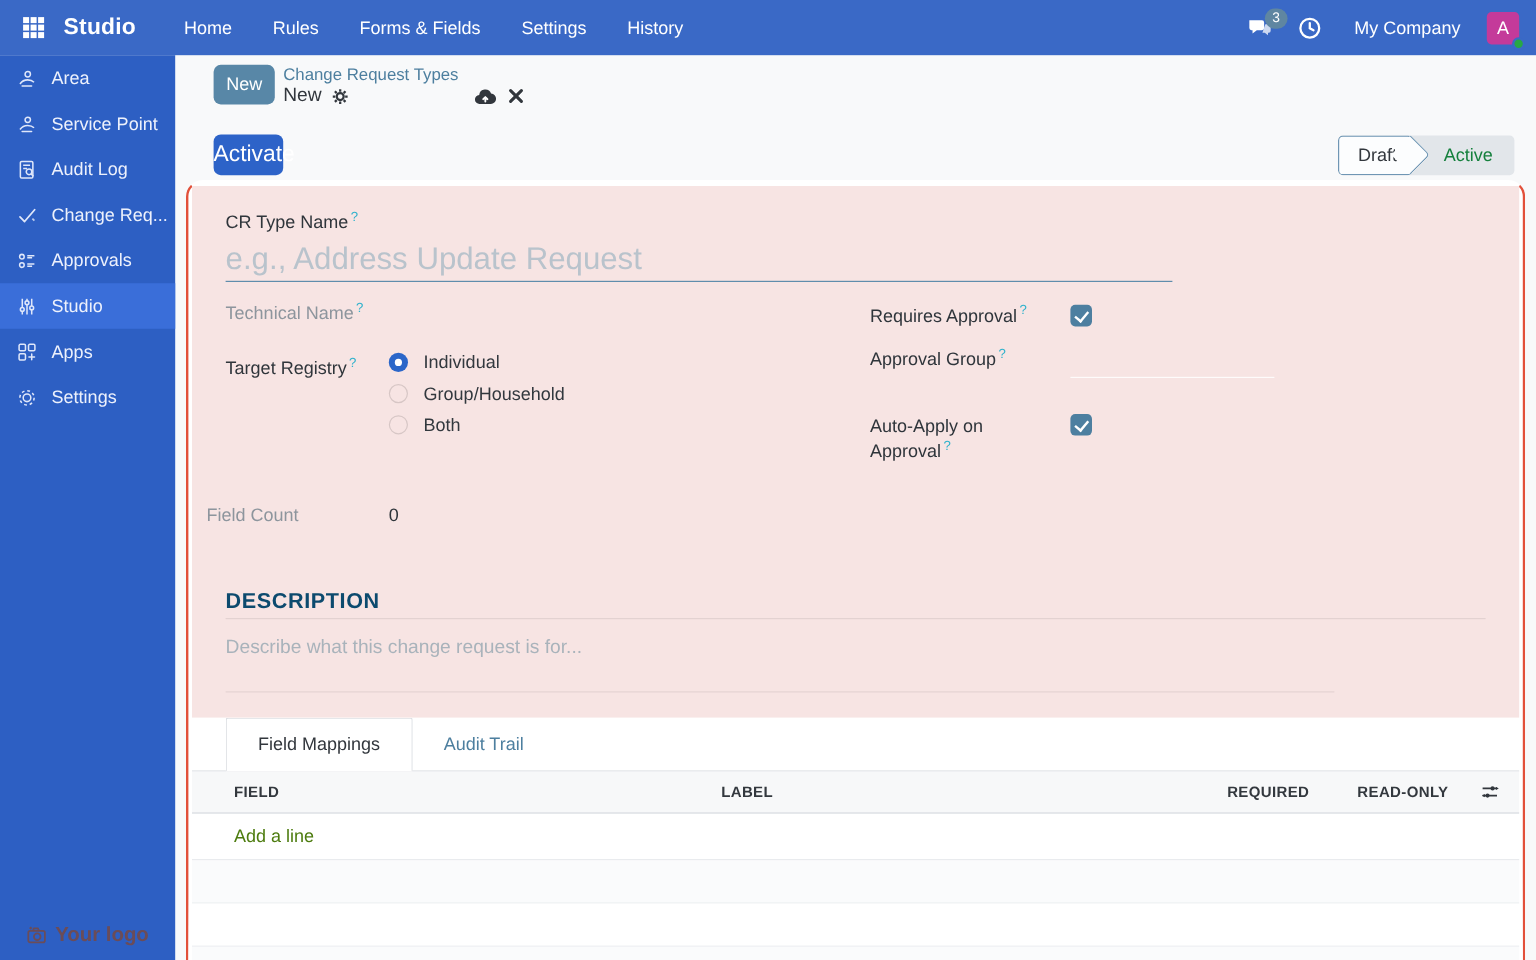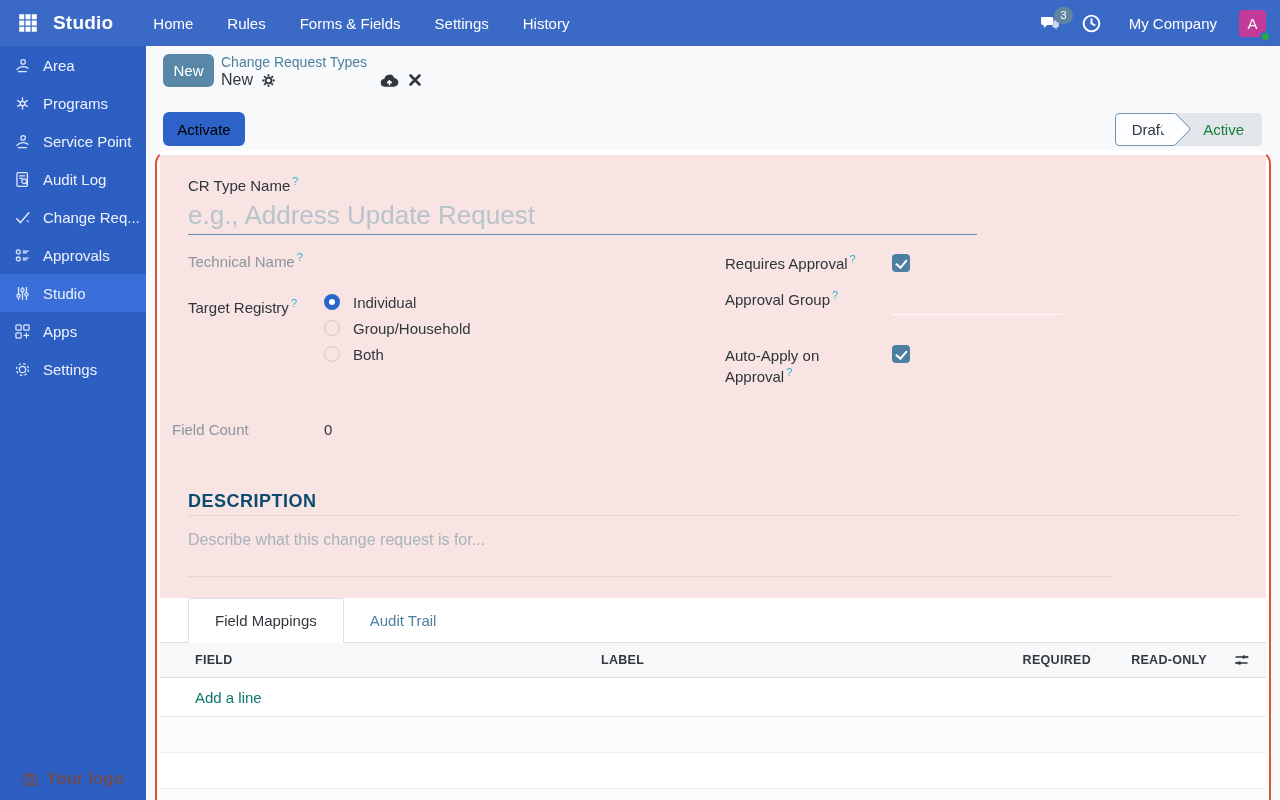--- a/index.html
+++ b/index.html
@@ -21,31 +21,31 @@
 
   
   .sidebar { position:absolute; left:0; top:46px; width:146px; height:754px; background:#2d5fc3; z-index:20; }
   .side-item { height:38px; display:flex; align-items:center; padding-left:14px; gap:12px; color:#edf1fc; font-size:15px; cursor:pointer; }
   .side-item.active { background:#3a6ed9; }
   .sicon { width:17px; height:17px; display:inline-flex; color:#dfe7fa; flex:none; }
   .side-logo { position:absolute; left:0; right:0; bottom:11px; display:flex; align-items:center; justify-content:center; gap:7px; color:#6b4c58; font-weight:700; font-size:17px; cursor:pointer; }
   .side-logo svg { width:17px; height:17px; }
 
   
-  .content { position:absolute; left:146px; top:46px; right:0; bottom:0; background:#f8f9fa; }
+  .content { position:absolute; left:146px; top:46px; right:0; bottom:0; background:#f8f9fa;padding-left:15px; }
   .cp { position:relative; height:104px; }
   .bc-row { position:absolute; left:17px; top:8px; display:flex; align-items:flex-start; gap:7px; }
   .new-badge { background:#5887a7; color:#fff; border:none; border-radius:6px; width:51px; height:33px; font-size:15px; font-family:inherit; cursor:pointer; }
   .bc-parent { display:block; color:#4d7f9f; font-size:14px; line-height:16px; cursor:pointer; text-decoration:none; }
   .bc-cur-row { display:flex; align-items:center; gap:8px; margin-top:1px; }
   .bc-cur { color:#32373d; font-size:16px; }
   .gear-btn, .cloud-btn, .x-btn { display:inline-flex; cursor:pointer; }
   .cloud-btn { margin-left:96px; }
   .act-row { position:absolute; left:17px; right:18px; top:66px; height:34px; display:flex; justify-content:space-between; align-items:center; }
-  .activate { background:#2d63c8; color:#000000; border:none; border-radius:6px; width:82px; height:34px; font-size:15px; font-family:inherit; cursor:pointer; }
+  .activate { background:#2d63c8; color:#ffffff; border:none; border-radius:6px; width:58px; height:34px; font-size:19px; font-family:inherit; cursor:pointer; }
   .statusbar { display:flex; align-items:stretch; height:33px; background:#e2e6ea; border-radius:4px; overflow:hidden; }
   .st-draft { position:relative; background:#fcfdfe; border:1px solid #6f96b4; border-radius:4px; display:flex; align-items:center; padding:0 12px 0 16px; color:#32373d; font-size:15px; cursor:pointer; z-index:2; }
   .st-draft::after { content:''; position:absolute; right:-11px; top:50%; width:22px; height:22px; background:#fcfdfe; border-top:1px solid #6f96b4; border-right:1px solid #6f96b4; transform:translateY(-50%) rotate(45deg); border-top-right-radius:4px; }
   .st-active { display:flex; align-items:center; padding:0 18px 0 26px; color:#15803d; font-size:15px; cursor:pointer; }
 
   
   .frame { position:absolute; left:9px; top:104px; width:1116px; height:650px; border:2px solid #e2503a; border-top-color:transparent; border-bottom:none; border-radius:14px 14px 0 0; background:#fff; }
   .sheet { position:relative; height:443px; margin:3px 3px 0; background:#f7e4e3; }
   .flabel { font-size:15px; color:#2f353b; }
   .flabel.muted { color:#8d959d; }
@@ -82,21 +82,21 @@
   .tabbar { height:45px; display:flex; align-items:stretch; border-bottom:1px solid #dcdfe3; padding-left:28px; }
   .tab { display:flex; align-items:center; padding:0 26px; font-size:15px; cursor:pointer; }
   .tab.active { background:#fff; border:1px solid #dcdfe3; border-bottom:1px solid #fff; margin-bottom:-1px; color:#32373d; border-radius:2px 2px 0 0; }
   .tab.inactive { color:#4d7f9f;text-align:center; }
   .thead { height:35px; background:#f7f8f9; border-bottom:1px solid #d8dbdf; display:grid; grid-template-columns:433px 1fr 95px 116px 59px; align-items:center; }
   .th { font-size:12.5px; font-weight:700; letter-spacing:.3px; color:#33383e; }
   .th-field { padding-left:35px; }
   .th-label { padding-left:8px; }
   .th-req, .th-ro { text-align:right; }
   .th-iconcell { display:flex; justify-content:flex-end; padding-right:16px; cursor:pointer; }
-  .addline { height:39px; display:flex; align-items:center; padding-left:35px; border-bottom:1px solid #e4e7ea; color:#0f766e; font-size:15px; cursor:pointer; }
+  .addline { height:39px; display:flex; align-items:center; padding-left:35px; border-bottom:1px solid #e4e7ea; color:#4d7c0f; font-size:15px; cursor:pointer; }
   .stripe { width:100%; }
   .s1 { height:36px; background:#fafbfc; border-bottom:1px solid #eceef1; }
   .s2 { height:36px; background:#fff; border-bottom:1px solid #eceef1; }
   .s3 { height:11px; background:#fafbfc; }
 
   svg { display:block; }
 </style>
 </head>
 <body>
 
@@ -149,29 +149,20 @@
 <aside class="sidebar">
   <div class="side-item">
     <span class="sicon">
         <svg viewBox="0 0 16 16" fill="none" stroke="currentColor" stroke-width="1.2">
           <circle cx="8.6" cy="4.6" r="2.1"></circle>
           <path d="M2.5 12.2c1.6-2.3 3.4-3.2 6-3.2 2.2 0 3.8.6 5 1.8"></path>
           <path d="M4.2 13.8h7.4" stroke-linecap="round"></path>
         </svg>
       </span>
     <span class="slabel">Area</span>
-  </div>
-  <div class="side-item">
-    <span class="sicon">
-        <svg viewBox="0 0 16 16" fill="none" stroke="currentColor" stroke-width="1.2">
-          <path d="M8 2.2v11.6M3 5.1l10 5.8M3 10.9l10-5.8"></path>
-          <circle cx="8" cy="8" r="2.1" fill="#2d5fc3"></circle>
-        </svg>
-      </span>
-    <span class="slabel">Programs</span>
   </div>
   <div class="side-item">
     <span class="sicon">
         <svg viewBox="0 0 16 16" fill="none" stroke="currentColor" stroke-width="1.2">
           <circle cx="8.6" cy="4.6" r="2.1"></circle>
           <path d="M2.5 12.2c1.6-2.3 3.4-3.2 6-3.2 2.2 0 3.8.6 5 1.8"></path>
           <path d="M4.2 13.8h7.4" stroke-linecap="round"></path>
         </svg>
       </span>
     <span class="slabel">Service Point</span>

